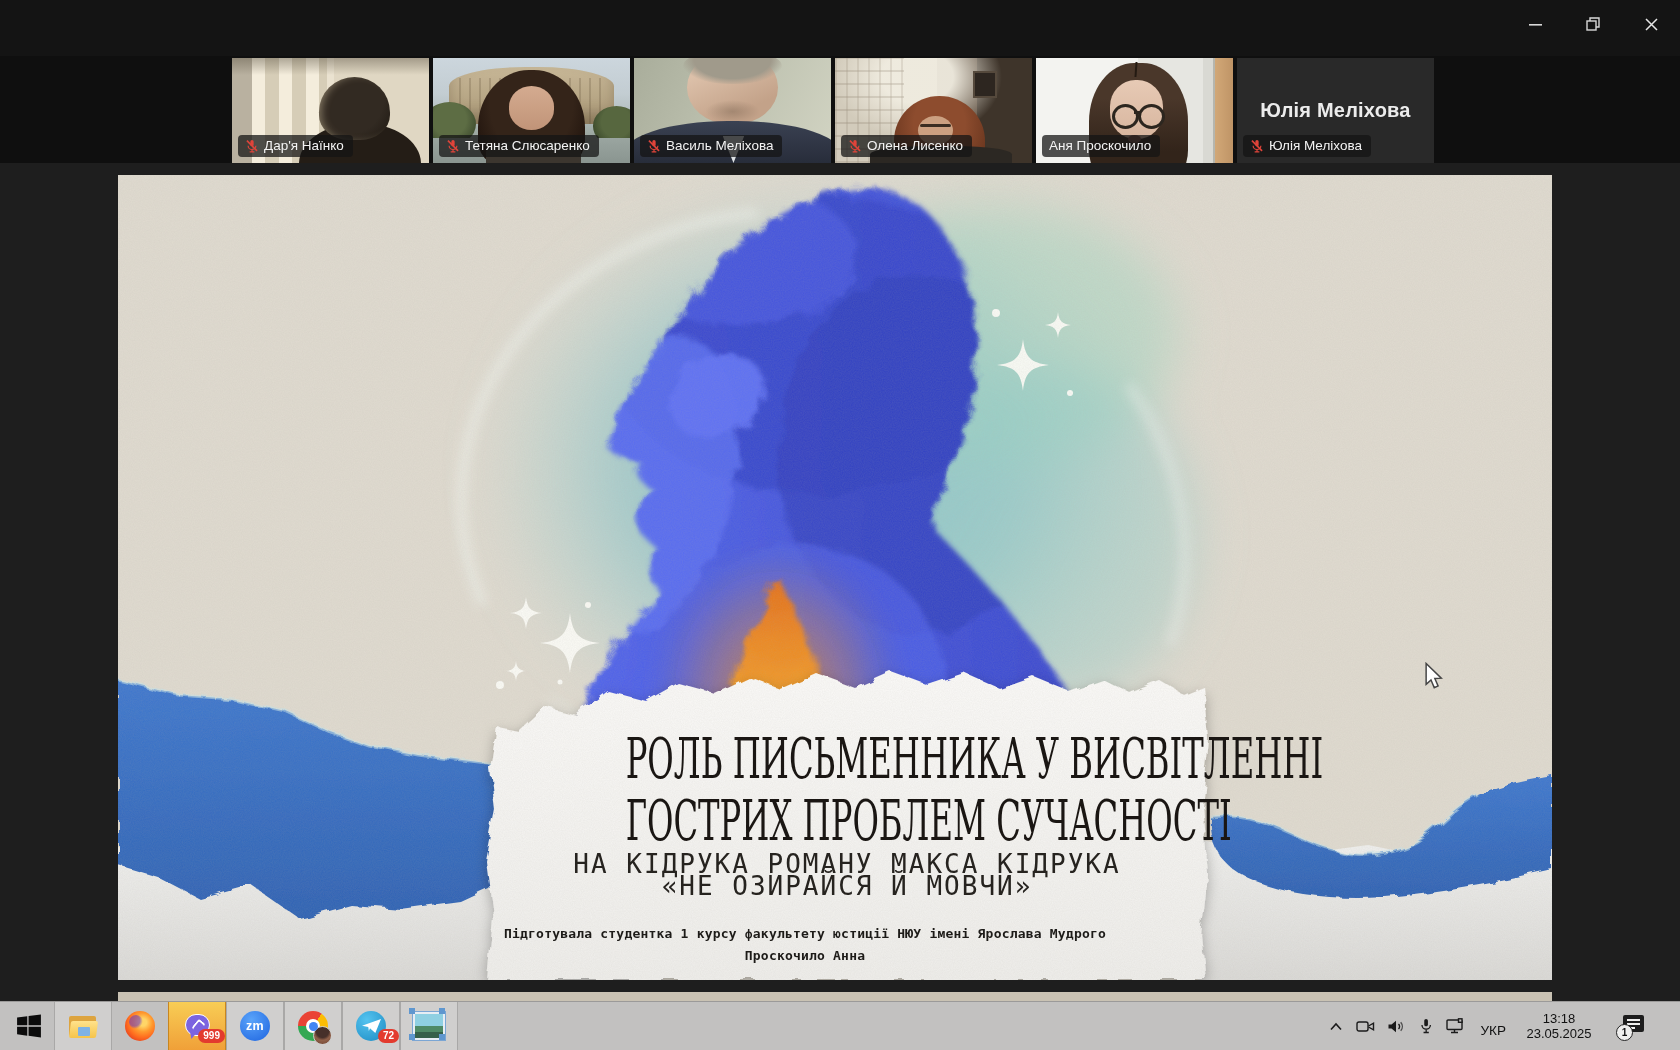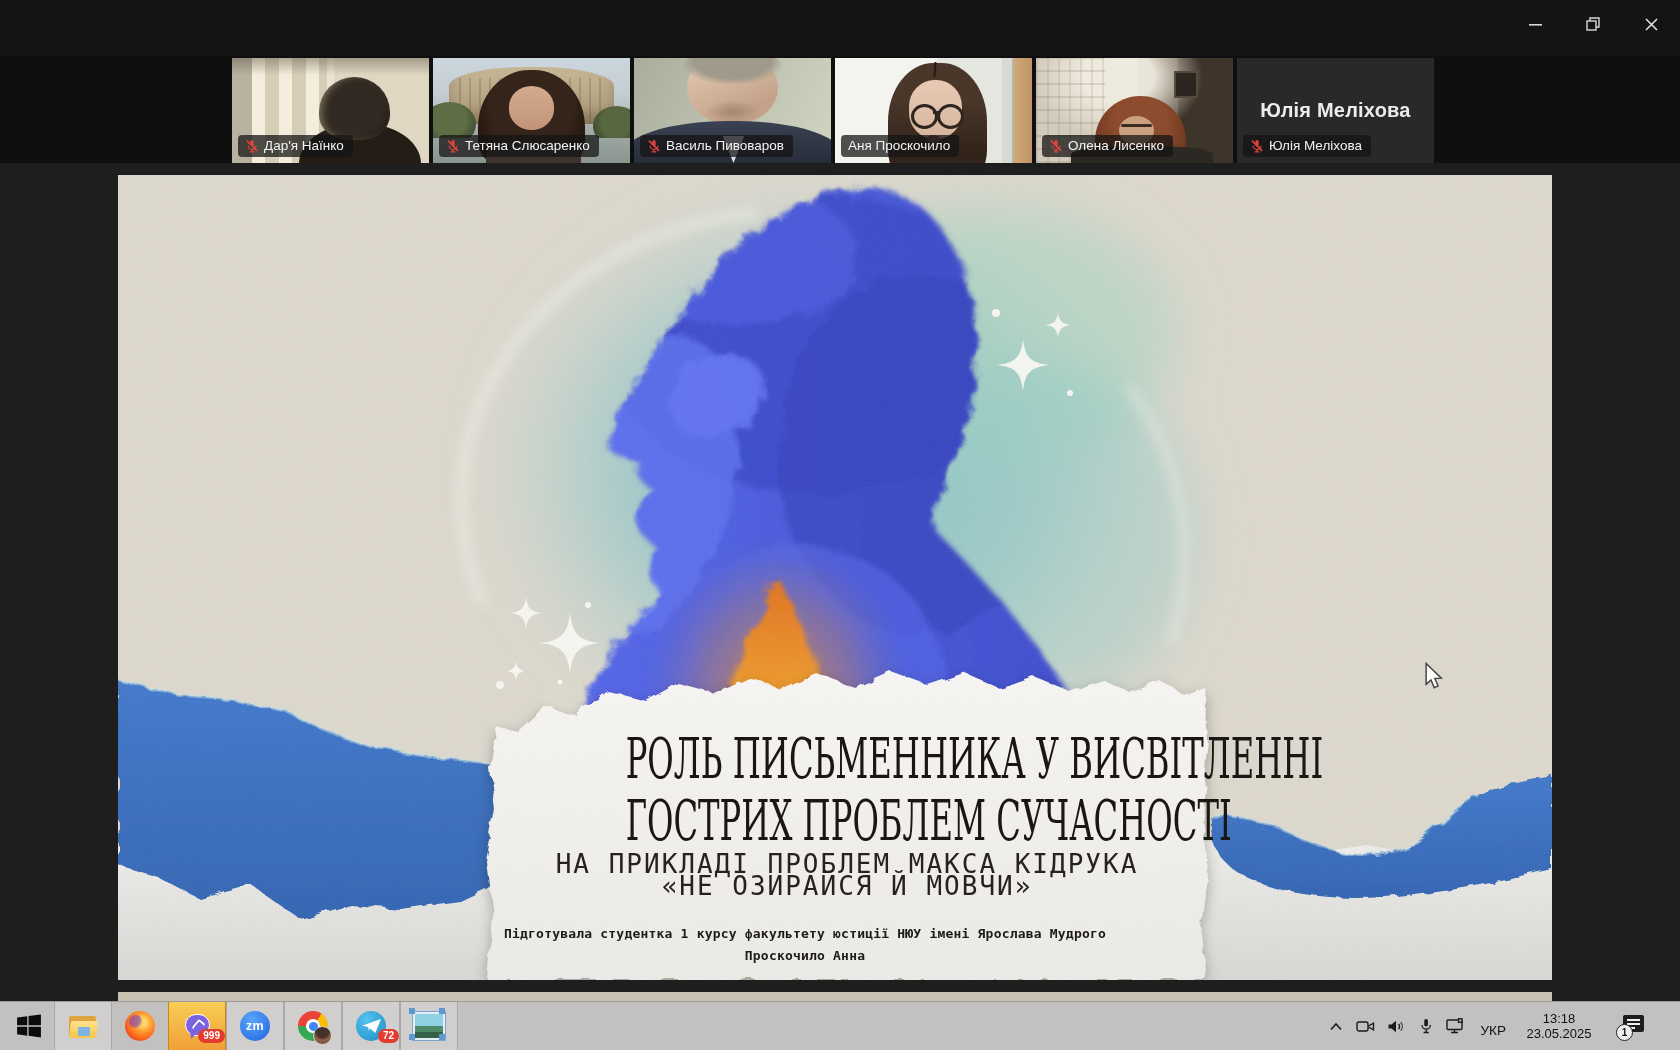--- a/index.html
+++ b/index.html
@@ -248,56 +248,56 @@
             <i class="suit"></i>
             <i class="shirt"></i>
         </div>
         <div class="nlabel">
           <svg width="14" height="14" viewBox="0 0 16 16" fill="#e0443a" stroke="#e0443a">
               <rect x="6.1" y="1.2" width="3.8" height="7.2" rx="1.9" stroke="none"></rect>
               <path d="M3.6 7.6 a4.4 4.4 0 0 0 8.8 0" fill="none" stroke-width="1.4"></path>
               <path d="M8 12 v2.4 M5.3 14.6 h5.4" fill="none" stroke-width="1.4"></path>
               <path d="M2.2 1.8 L13.8 13.6" stroke-width="1.8"></path>
             </svg>
-          <span>Василь Пивоваров</span>
+          <span>Василь Меліхова</span>
+        </div>
+      </div>
+      <div class="tile">
+        <div class="vid v4">
+          <i class="pat"></i>
+            <i class="pic"></i>
+            <i class="hair"></i>
+            <i class="face"></i>
+            <i class="gl"></i>
+            <i class="bod"></i>
+        </div>
+        <div class="nlabel">
+          <svg width="14" height="14" viewBox="0 0 16 16" fill="#e0443a" stroke="#e0443a">
+              <rect x="6.1" y="1.2" width="3.8" height="7.2" rx="1.9" stroke="none"></rect>
+              <path d="M3.6 7.6 a4.4 4.4 0 0 0 8.8 0" fill="none" stroke-width="1.4"></path>
+              <path d="M8 12 v2.4 M5.3 14.6 h5.4" fill="none" stroke-width="1.4"></path>
+              <path d="M2.2 1.8 L13.8 13.6" stroke-width="1.8"></path>
+            </svg>
+          <span>Олена Лисенко</span>
         </div>
       </div>
       <div class="tile active">
         <div class="vid v5">
           <i class="door"></i>
             <i class="doorline"></i>
             <i class="hair"></i>
             <i class="face"></i>
           <i class="part"></i>
             <i class="g1"></i>
             <i class="g2"></i>
             <i class="bridge"></i>
             <i class="mouth"></i>
         </div>
         <div class="nlabel">
           <span>Аня Проскочило</span>
-        </div>
-      </div>
-      <div class="tile">
-        <div class="vid v4">
-          <i class="pat"></i>
-            <i class="pic"></i>
-            <i class="hair"></i>
-            <i class="face"></i>
-            <i class="gl"></i>
-            <i class="bod"></i>
-        </div>
-        <div class="nlabel">
-          <svg width="14" height="14" viewBox="0 0 16 16" fill="#e0443a" stroke="#e0443a">
-              <rect x="6.1" y="1.2" width="3.8" height="7.2" rx="1.9" stroke="none"></rect>
-              <path d="M3.6 7.6 a4.4 4.4 0 0 0 8.8 0" fill="none" stroke-width="1.4"></path>
-              <path d="M8 12 v2.4 M5.3 14.6 h5.4" fill="none" stroke-width="1.4"></path>
-              <path d="M2.2 1.8 L13.8 13.6" stroke-width="1.8"></path>
-            </svg>
-          <span>Олена Лисенко</span>
         </div>
       </div>
       <div class="tile">
         <div class="novid">Юлія Меліхова</div>
         <div class="nlabel">
           <svg width="14" height="14" viewBox="0 0 16 16" fill="#e0443a" stroke="#e0443a">
               <rect x="6.1" y="1.2" width="3.8" height="7.2" rx="1.9" stroke="none"></rect>
               <path d="M3.6 7.6 a4.4 4.4 0 0 0 8.8 0" fill="none" stroke-width="1.4"></path>
               <path d="M8 12 v2.4 M5.3 14.6 h5.4" fill="none" stroke-width="1.4"></path>
               <path d="M2.2 1.8 L13.8 13.6" stroke-width="1.8"></path>
@@ -432,21 +432,21 @@
 
         <g filter="url(#pshadow)">
           <path filter="url(#rgh8)" d="M 372 594 L 379 552 L 400 556 L 426 532 L 458 540 L 490 516 L 528 526 L 560 508 L 596 518 L 630 502 L 662 514 L 698 498 L 736 512 L 772 496 L 810 510 L 846 498 L 882 514 L 916 502 L 950 516 L 984 504 L 1012 518 L 1042 506 L 1066 520 L 1086 512 L 1091 565 L 1084 630 L 1090 700 L 1083 760 L 1088 805 L 369 805 L 375 745 L 367 685 L 377 635 Z" fill="url(#gPanel)"></path>
         </g>
         <rect x="0" y="0" width="1434" height="805" filter="url(#grain)"></rect>
       </svg>
 
       <div class="slide-text">
         <div class="tl tl1">РОЛЬ ПИСЬМЕННИКА У ВИСВІТЛЕННІ</div>
         <div class="tl tl2">ГОСТРИХ ПРОБЛЕМ СУЧАСНОСТІ</div>
-        <div class="sb sb1">НА ПРИКЛАДІ ПРОБЛЕМ МАКСА КІДРУКА</div>
+        <div class="sb sb1">НА КІДРУКА РОМАНУ МАКСА КІДРУКА</div>
         <div class="sb sb2">«НЕ ОЗИРАЙСЯ Й МОВЧИ»</div>
         <div class="cr cr1">Підготувала студентка 1 курсу факультету юстиції НЮУ імені Ярослава Мудрого</div>
         <div class="cr cr2">Проскочило Анна</div>
       </div>
 
       <svg class="cursor" width="19" height="28" viewBox="0 0 12 19">
         <path d="M1 1 L1 15.2 L4.3 12.2 L6.5 17.4 L9.1 16.2 L6.9 11.2 L11.3 11 Z" fill="#ffffff" stroke="#444" stroke-width="1"></path>
       </svg>
     </div>
     <div class="nextstrip"></div>

